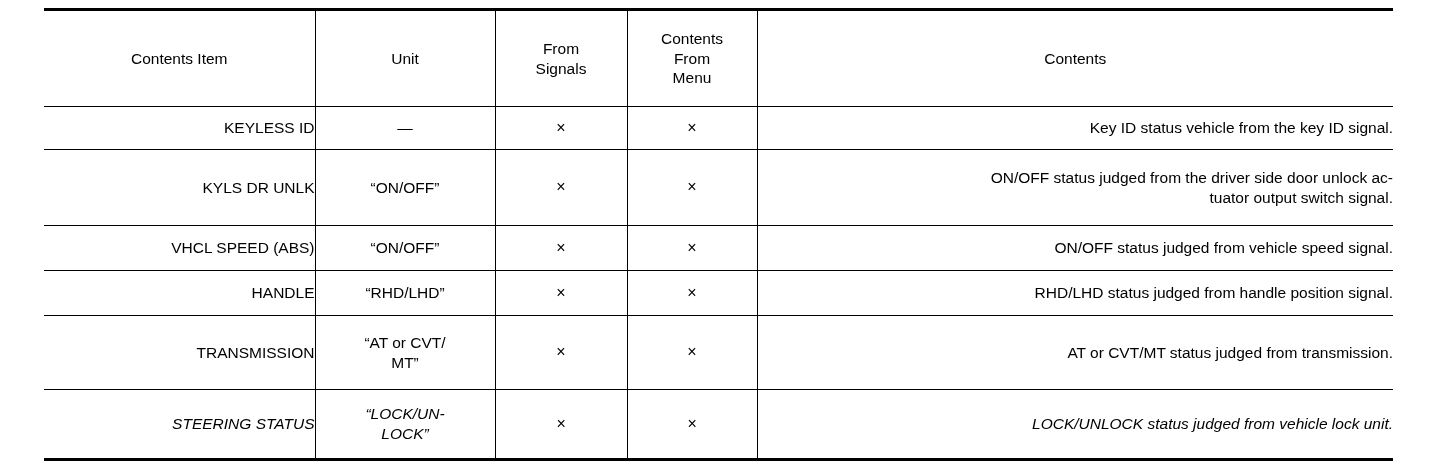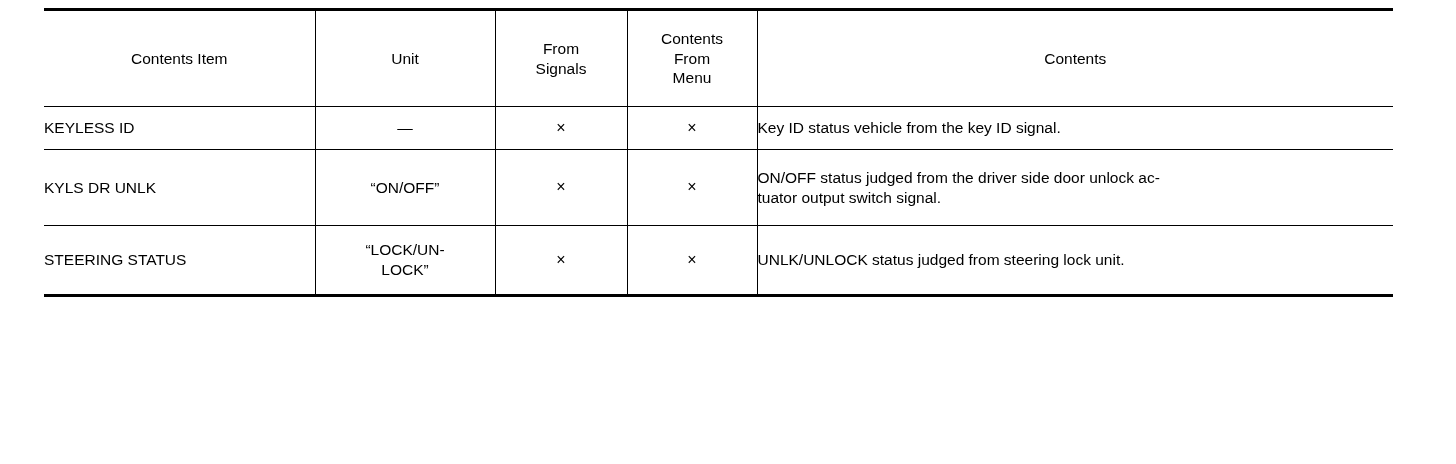--- a/index.html
+++ b/index.html
@@ -51,21 +51,21 @@
 
   
   .rule-thick-top { border-top: 3px solid #000; }
   .rule-thin-top  { border-top: 1.5px solid #000; }
   .rule-thick-bottom { border-bottom: 3px solid #000; }
 
   .cell-center {
     text-align: center;
   }
   .cell-left {
-    text-align: left;
+    text-align: right;
     padding-left: 18px;
     padding-right: 10px;
   }
   .cell-mark {
     text-align: center;
     font-size: 16px;
   }
 
   
   .w-item    { width: 271px; }
@@ -75,21 +75,21 @@
   .w-content { width: 636px; }
 
   thead td {
     height: 97px;
   }
 
   .r-tall  { height: 76px; }
   .r-short { height: 43px; }
   .r-mid   { height: 45px; }
   .r-big   { height: 74px; }
-  .r-last  { height: 70px; }
+  .r-last  { height: 70px; font-style: italic; }
 
   .nowrap-lines { white-space: pre-line; }
 </style>
 </head>
 <body>
 
 <div class="sheet">
 
   <table class="monitor-table">
     <colgroup>
@@ -125,28 +125,50 @@
 
       <tr class="r-tall">
         <td class="cell-left rule-thin-top">KYLS DR UNLK</td>
         <td class="cell-center rule-thin-top col-rule nowrap-lines">“ON/OFF”</td>
         <td class="cell-mark rule-thin-top">×</td>
         <td class="cell-mark rule-thin-top col-rule">×</td>
         <td class="cell-left rule-thin-top nowrap-lines">ON/OFF status judged from the driver side door unlock ac-
 tuator output switch signal.</td>
       </tr>
 
+      <tr class="r-mid">
+        <td class="cell-left rule-thin-top">VHCL SPEED (ABS)</td>
+        <td class="cell-center rule-thin-top col-rule nowrap-lines">“ON/OFF”</td>
+        <td class="cell-mark rule-thin-top">×</td>
+        <td class="cell-mark rule-thin-top col-rule">×</td>
+        <td class="cell-left rule-thin-top nowrap-lines">ON/OFF status judged from vehicle speed signal.</td>
+      </tr>
 
+      <tr class="r-mid">
+        <td class="cell-left rule-thin-top">HANDLE</td>
+        <td class="cell-center rule-thin-top col-rule nowrap-lines">“RHD/LHD”</td>
+        <td class="cell-mark rule-thin-top">×</td>
+        <td class="cell-mark rule-thin-top col-rule">×</td>
+        <td class="cell-left rule-thin-top nowrap-lines">RHD/LHD status judged from handle position signal.</td>
+      </tr>
 
+      <tr class="r-big">
+        <td class="cell-left rule-thin-top">TRANSMISSION</td>
+        <td class="cell-center rule-thin-top col-rule nowrap-lines">“AT or CVT/
+MT”</td>
+        <td class="cell-mark rule-thin-top">×</td>
+        <td class="cell-mark rule-thin-top col-rule">×</td>
+        <td class="cell-left rule-thin-top nowrap-lines">AT or CVT/MT status judged from transmission.</td>
+      </tr>
 
       <tr class="r-last">
         <td class="cell-left rule-thin-top rule-thick-bottom">STEERING STATUS</td>
         <td class="cell-center rule-thin-top rule-thick-bottom col-rule nowrap-lines">“LOCK/UN-
 LOCK”</td>
         <td class="cell-mark rule-thin-top rule-thick-bottom">×</td>
         <td class="cell-mark rule-thin-top rule-thick-bottom col-rule">×</td>
-        <td class="cell-left rule-thin-top rule-thick-bottom nowrap-lines">UNLK/UNLOCK status judged from steering lock unit.</td>
+        <td class="cell-left rule-thin-top rule-thick-bottom nowrap-lines">LOCK/UNLOCK status judged from vehicle lock unit.</td>
       </tr>
 
     </tbody>
   </table>
 
 </div>
 
 </body></html>

